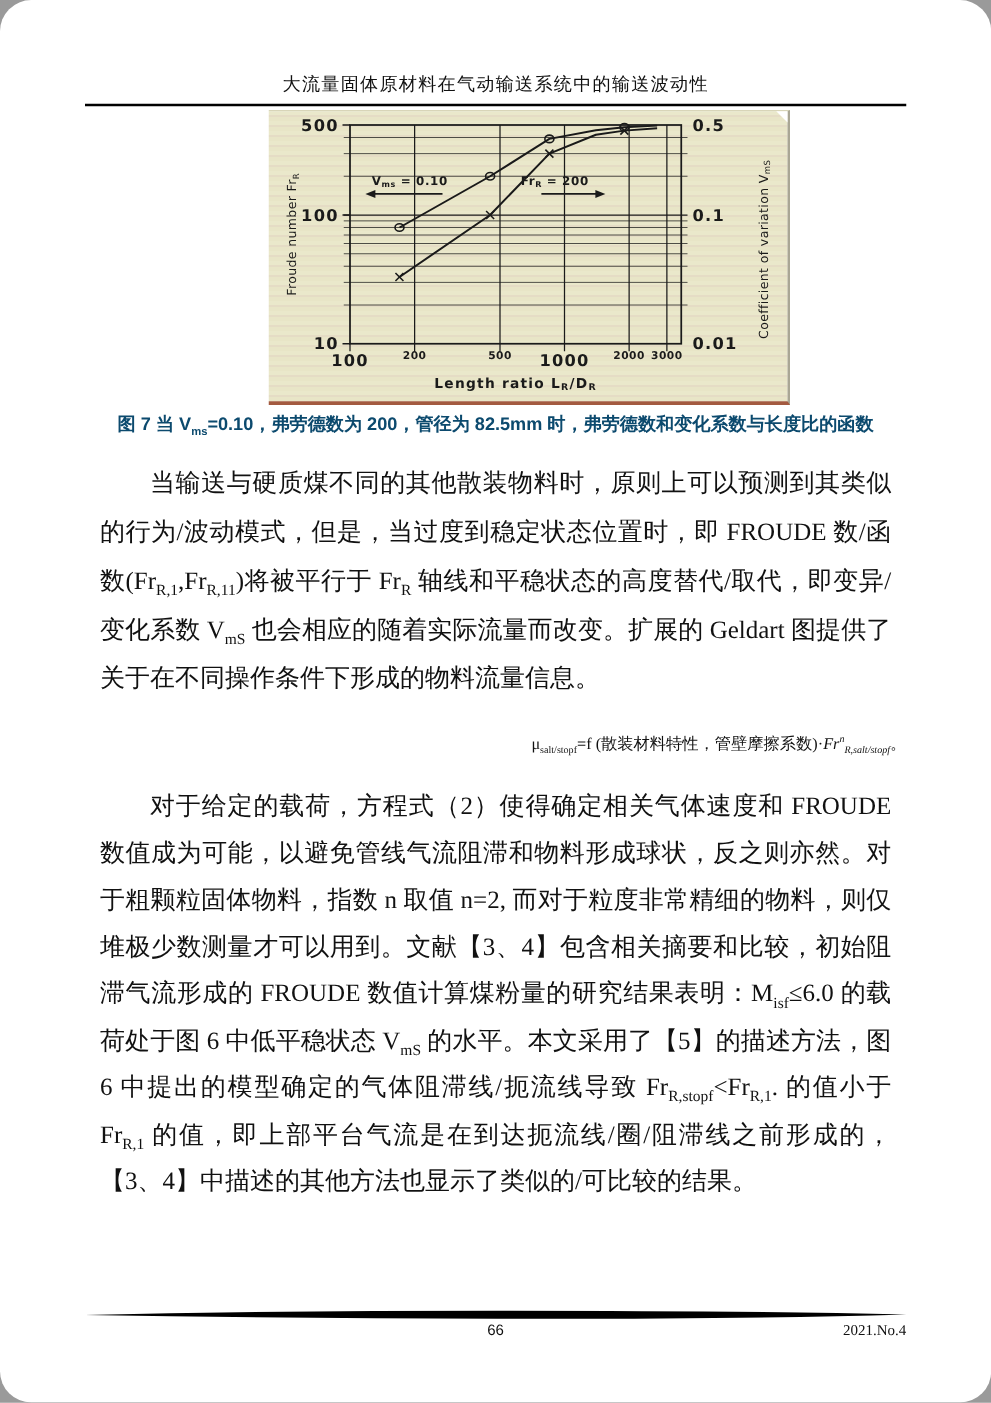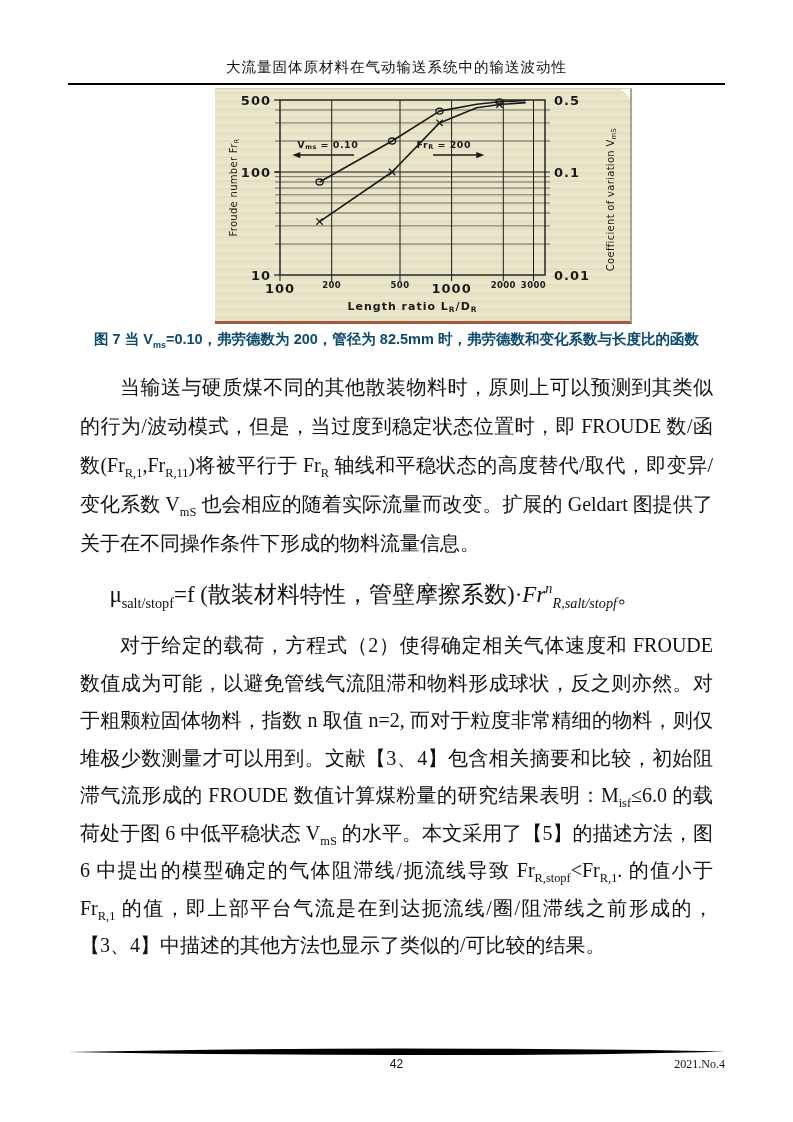--- a/index.html
+++ b/index.html
@@ -1,36 +1,36 @@
 <!DOCTYPE html>
 <html><head>
 <meta charset="utf-8">
 <style>
   html,body{margin:0;padding:0;background:#9a9a9a;}
   .page{position:relative;width:793px;height:1122px;margin:0 auto;background:#ffffff;
-        font-family:"Liberation Serif","DejaVu Serif",serif;color:#111;overflow:hidden;}
+        font-family:"Liberation Serif","DejaVu Serif",serif;color:#111;overflow:hidden;border-radius:25px;}
 
   .header-title{position:absolute;top:58px;left:0;right:0;text-align:center;
                 font-size:14.5px;letter-spacing:1px;}
   .header-rule{position:absolute;top:83px;left:68px;width:657px;height:2px;background:#000;}
 
   .figure{position:absolute;left:215px;top:88px;width:415px;height:232px;
           background:repeating-linear-gradient(180deg,#eae8cb 0 3px,#e5dcc5 3px 5px,#e8e5c7 5px 8px);
           border-right:2px solid #a9a694;border-bottom:3px solid #a35a40;border-top:1px solid #d8d5b8;}
   .figure::after{content:"";position:absolute;top:0;right:0;width:0;height:0;
           border-left:9px solid transparent;border-top:9px solid #ffffff;}
   .figure svg{position:absolute;left:0;top:0;}
 
   .caption{position:absolute;top:330px;left:34px;right:34px;text-align:center;
            font-family:"Liberation Sans","DejaVu Sans",sans-serif;font-weight:700;font-size:14.5px;color:#0c4a6e;}
 
   .body-text{position:absolute;top:356px;left:68px;width:657px;font-size:20px;text-align:justify;}
   .body-text p{margin:12px;text-indent:2em;line-height:39px;}
   .body-text p.p3{line-height:37.5px;}
-  .body-text .formula{margin:2px 0;text-indent:1.8em;line-height:40px;font-size:23px;text-align:left;}
+  .body-text .formula{margin:2px 0;text-indent:1.8em;line-height:40px;font-size:13px;text-align:right;}
   sub,sup{font-size:0.62em;line-height:0;}
   .it{font-style:italic;}
 
   .footer-rule{position:absolute;left:68px;top:1047px;}
   .page-number{position:absolute;top:1057px;left:0;right:0;text-align:center;
                font-family:"Liberation Sans","DejaVu Sans",sans-serif;font-size:12px;}
   .issue-number{position:absolute;top:1057px;right:68px;
                font-family:Liberation Serif, serif;font-size:12px;}
 </style>
 </head>
@@ -119,16 +119,16 @@
 
   <div class="body-text">
     <p><span>当输送与硬质煤不同的其他散装物料时，原则上可以预测到其类似的行为/波动模式，但是，当过度到稳定状态位置时，即 FROUDE 数/函数(Fr</span><sub>R,1</sub><span>,Fr</span><sub>R,11</sub><span>)将被平行于 Fr</span><sub>R</sub><span> 轴线和平稳状态的高度替代/取代，即变异/变化系数 V</span><sub>mS</sub><span> 也会相应的随着实际流量而改变。扩展的 Geldart 图提供了关于在不同操作条件下形成的物料流量信息。</span></p>
     <p class="formula"><span>μ</span><sub>salt/stopf</sub><span>=f (散装材料特性，管壁摩擦系数)·</span><span class="it">Fr</span><sup class="it">n</sup><sub class="it">R,salt/stopf</sub><span>。</span></p>
     <p class="p3"><span>对于给定的载荷，方程式（2）使得确定相关气体速度和 FROUDE 数值成为可能，以避免管线气流阻滞和物料形成球状，反之则亦然。对于粗颗粒固体物料，指数 n 取值 n=2, 而对于粒度非常精细的物料，则仅堆极少数测量才可以用到。文献【3、4】包含相关摘要和比较，初始阻滞气流形成的 FROUDE 数值计算煤粉量的研究结果表明：M</span><sub>isf</sub><span>≤6.0 的载荷处于图 6 中低平稳状态 V</span><sub>mS</sub><span> 的水平。本文采用了【5】的描述方法，图 6 中提出的模型确定的气体阻滞线/扼流线导致 Fr</span><sub>R,stopf</sub><span>&lt;Fr</span><sub>R,1</sub><span>. 的值小于 Fr</span><sub>R,1</sub><span> 的值，即上部平台气流是在到达扼流线/圈/阻滞线之前形成的，【3、4】中描述的其他方法也显示了类似的/可比较的结果。</span></p>
   </div>
 
   <svg class="footer-rule" width="657" height="10" viewBox="0 0 657 10">
     <path d="M0,5 Q160,1.5 330,1.5 Q520,1.5 657,4.5 Q520,8.5 330,8 Q160,7.8 0,5 Z" fill="#000"></path>
   </svg>
-  <div class="page-number">42</div>
+  <div class="page-number">66</div>
   <div class="issue-number">2021.No.4</div>
 
 </div>
 
 </body></html>

